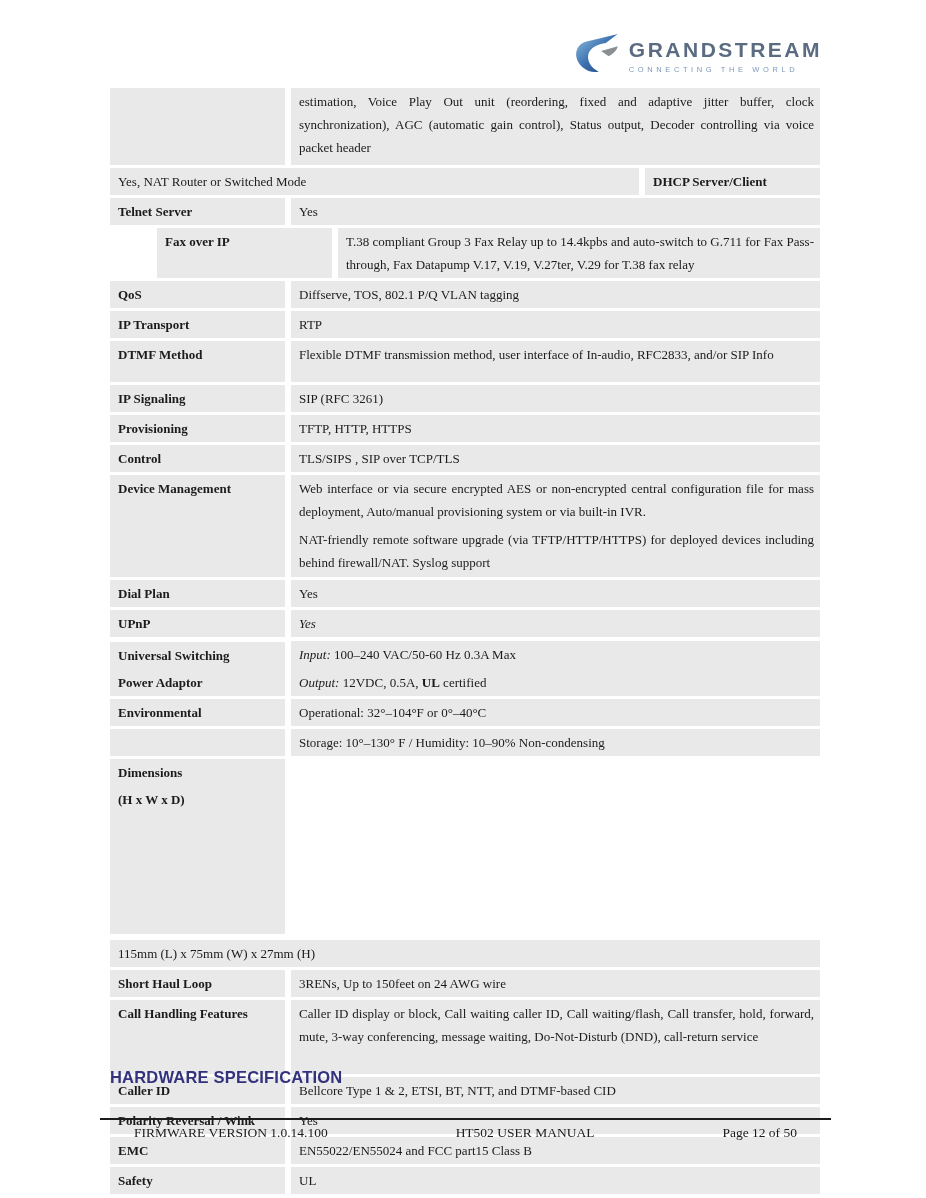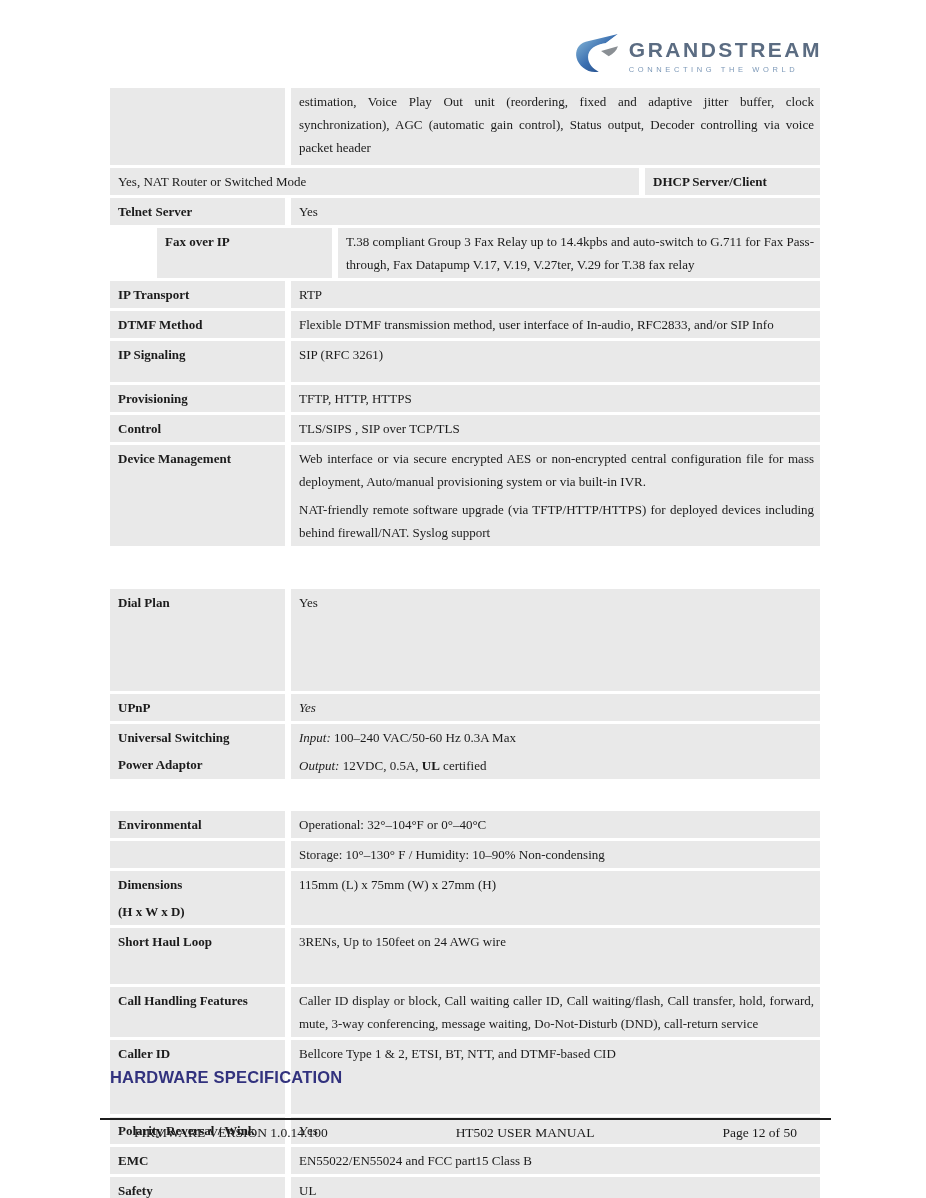--- a/index.html
+++ b/index.html
@@ -71,23 +71,23 @@
   .value-para { text-align: justify; }
   .value-para + .value-para { margin-top: 5px; }
   .it { font-style: italic; }
   .bd { font-weight: bold; }
 
   
   .spec-row { min-height: 27px; }
   .spec-row:nth-child(1)  { min-height: 77px; }
   .spec-row:nth-child(4)  { min-height: 50px; padding-left: 47px; }
   .spec-row:nth-child(7)  { min-height: 41px; }
-  .spec-row:nth-child(11) { min-height: 102px; margin-top: 40px; }
+  .spec-row:nth-child(11) { min-height: 102px; }
   .spec-row:nth-child(14) { min-height: 56px; align-items: flex-end; }
-  .spec-row:nth-child(17) { min-height: 56px; }
+  .spec-row:nth-child(17) { min-height: 56px; flex-direction: column; }
   .spec-row:nth-child(19) { min-height: 74px; }
 
   
   .section-heading {
     position: absolute;
     left: 110px;
     top: 1068px;
     font-family: "Liberation Sans", sans-serif;
     font-size: 16.5px;
     font-weight: bold;
@@ -160,20 +160,28 @@
       <div class="spec-row">
         <div class="cell label-cell">
           <div class="label-line">Fax over IP</div>
         </div>
         <div class="cell value-cell">
           <p class="value-para"><span>T.38 compliant Group 3 Fax Relay up to 14.4kpbs and auto-switch to G.711 for Fax Pass-through, Fax Datapump V.17, V.19, V.27ter, V.29 for T.38 fax relay</span></p>
         </div>
       </div>
       <div class="spec-row">
         <div class="cell label-cell">
+          <div class="label-line">QoS</div>
+        </div>
+        <div class="cell value-cell">
+          <p class="value-para"><span>Diffserve, TOS, 802.1 P/Q VLAN tagging</span></p>
+        </div>
+      </div>
+      <div class="spec-row">
+        <div class="cell label-cell">
           <div class="label-line">IP Transport</div>
         </div>
         <div class="cell value-cell">
           <p class="value-para"><span>RTP</span></p>
         </div>
       </div>
       <div class="spec-row">
         <div class="cell label-cell">
           <div class="label-line">DTMF Method</div>
         </div>

